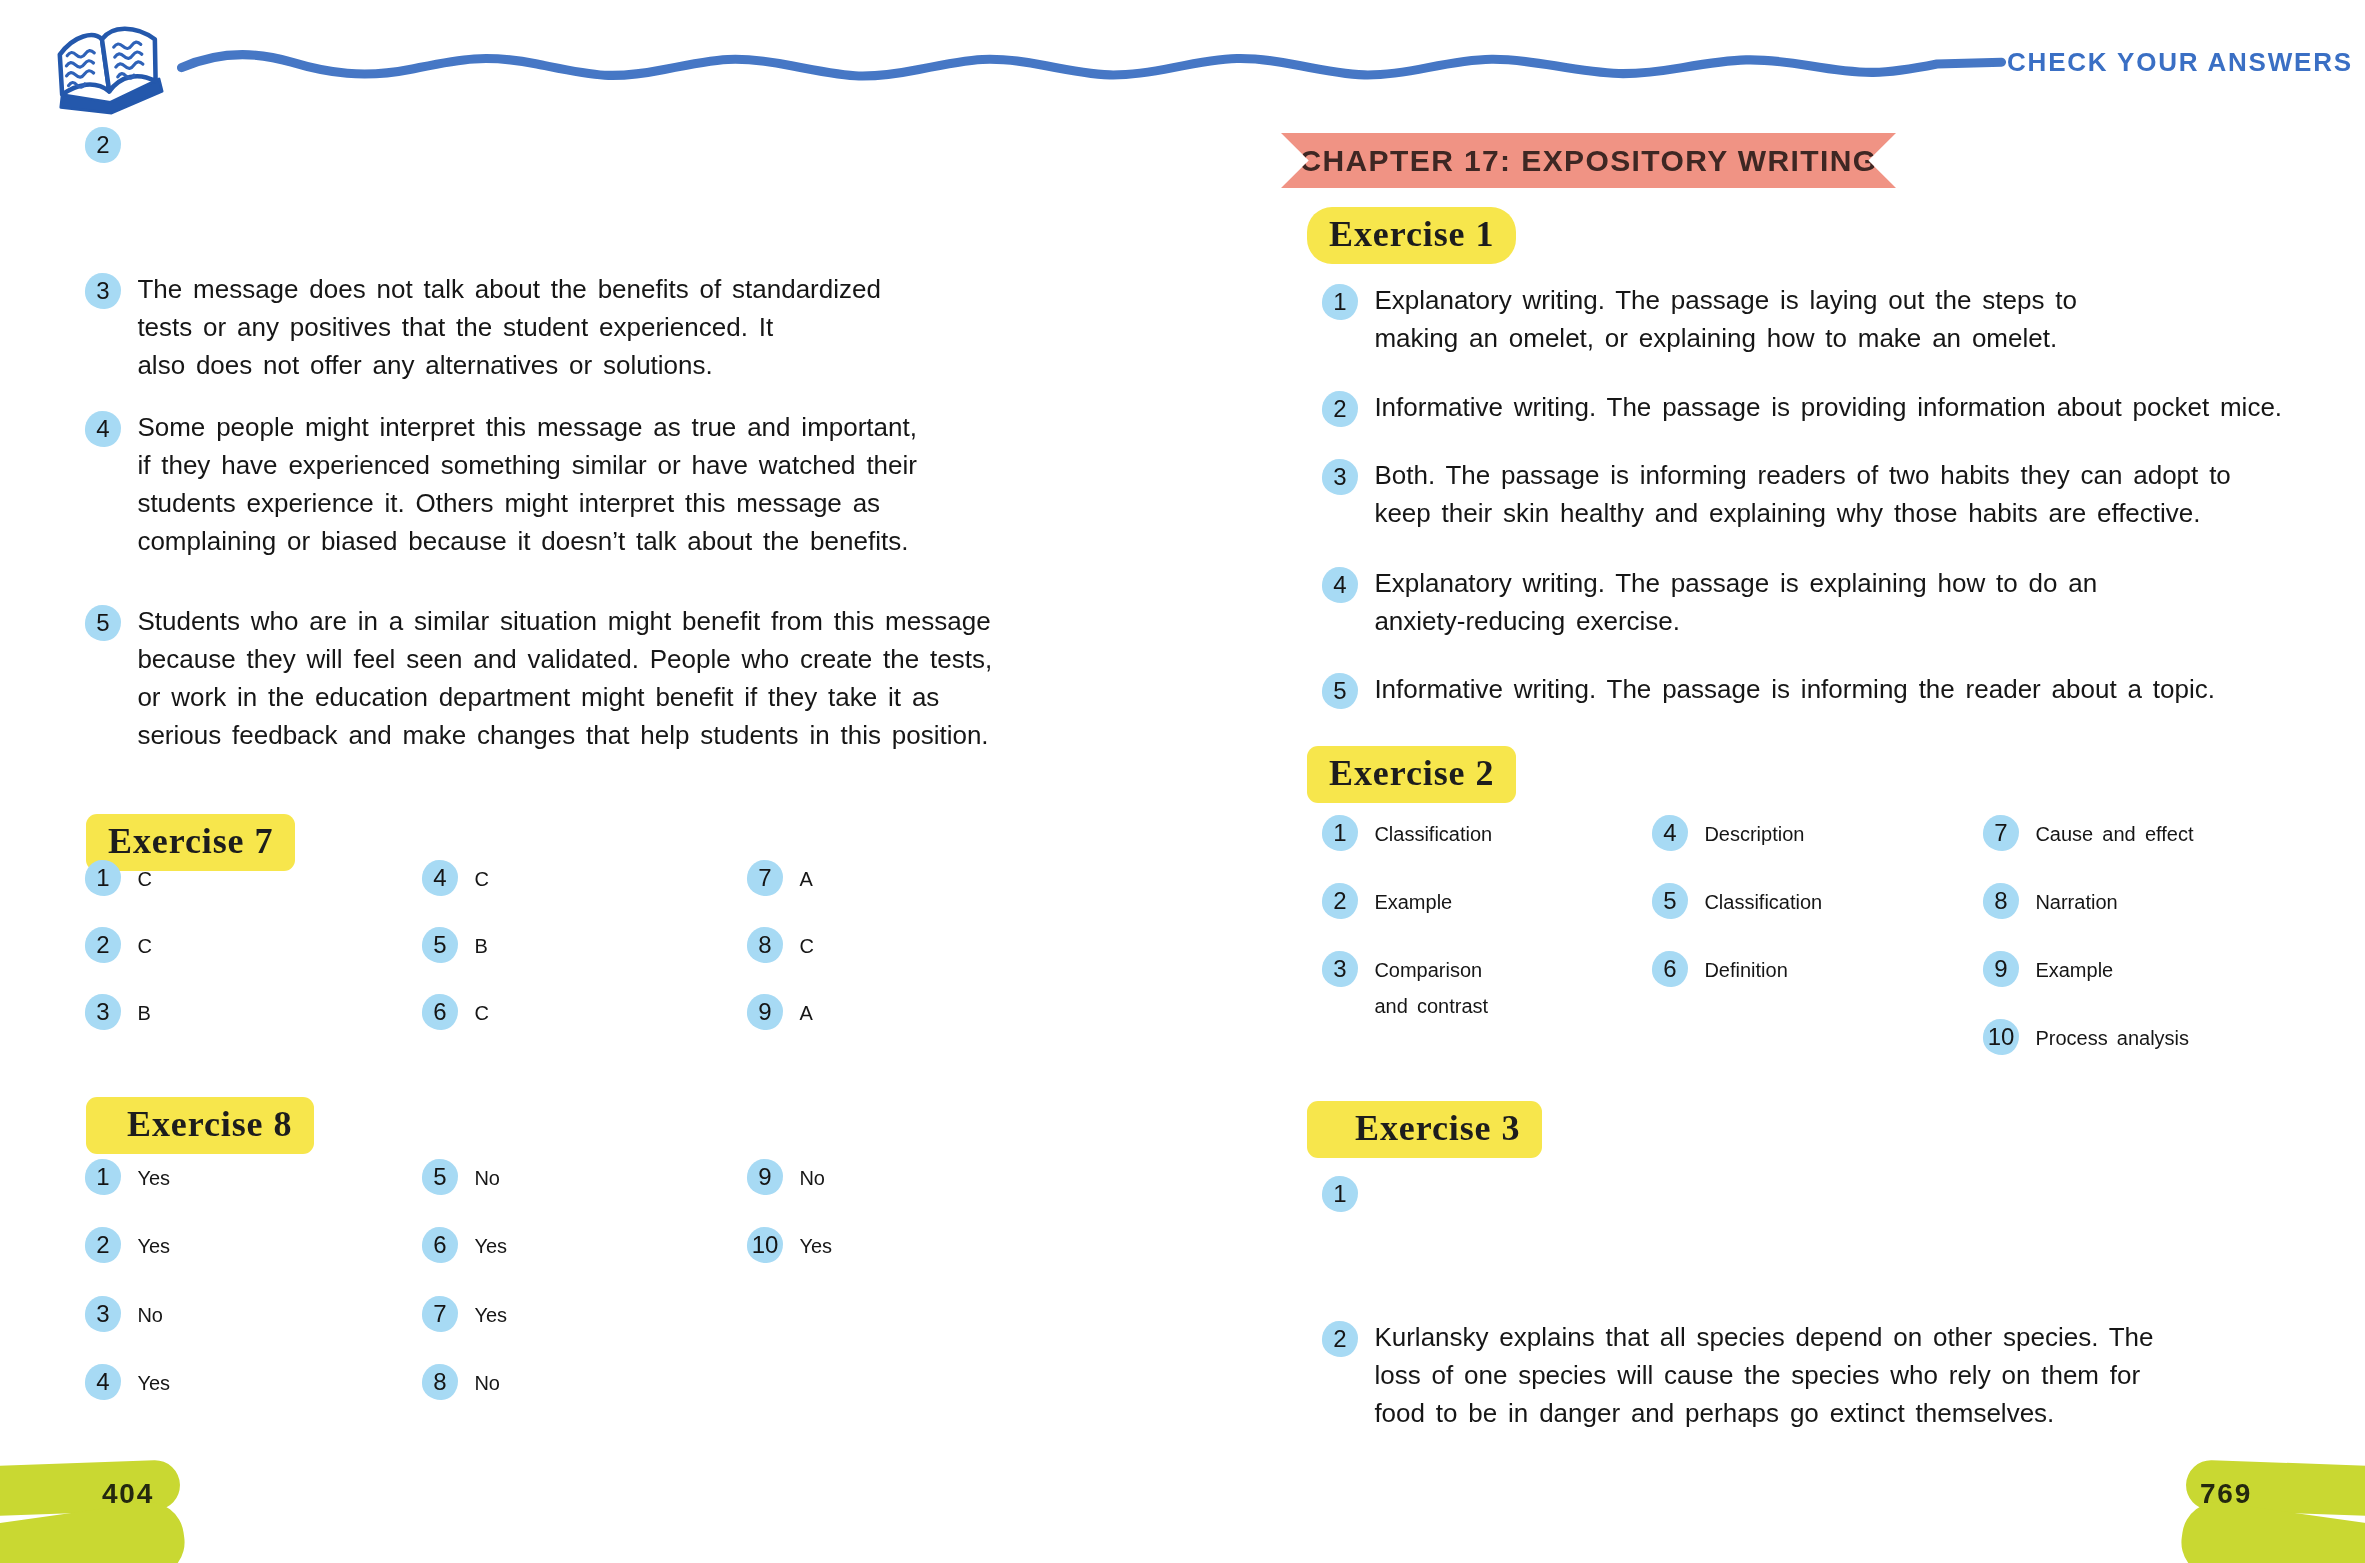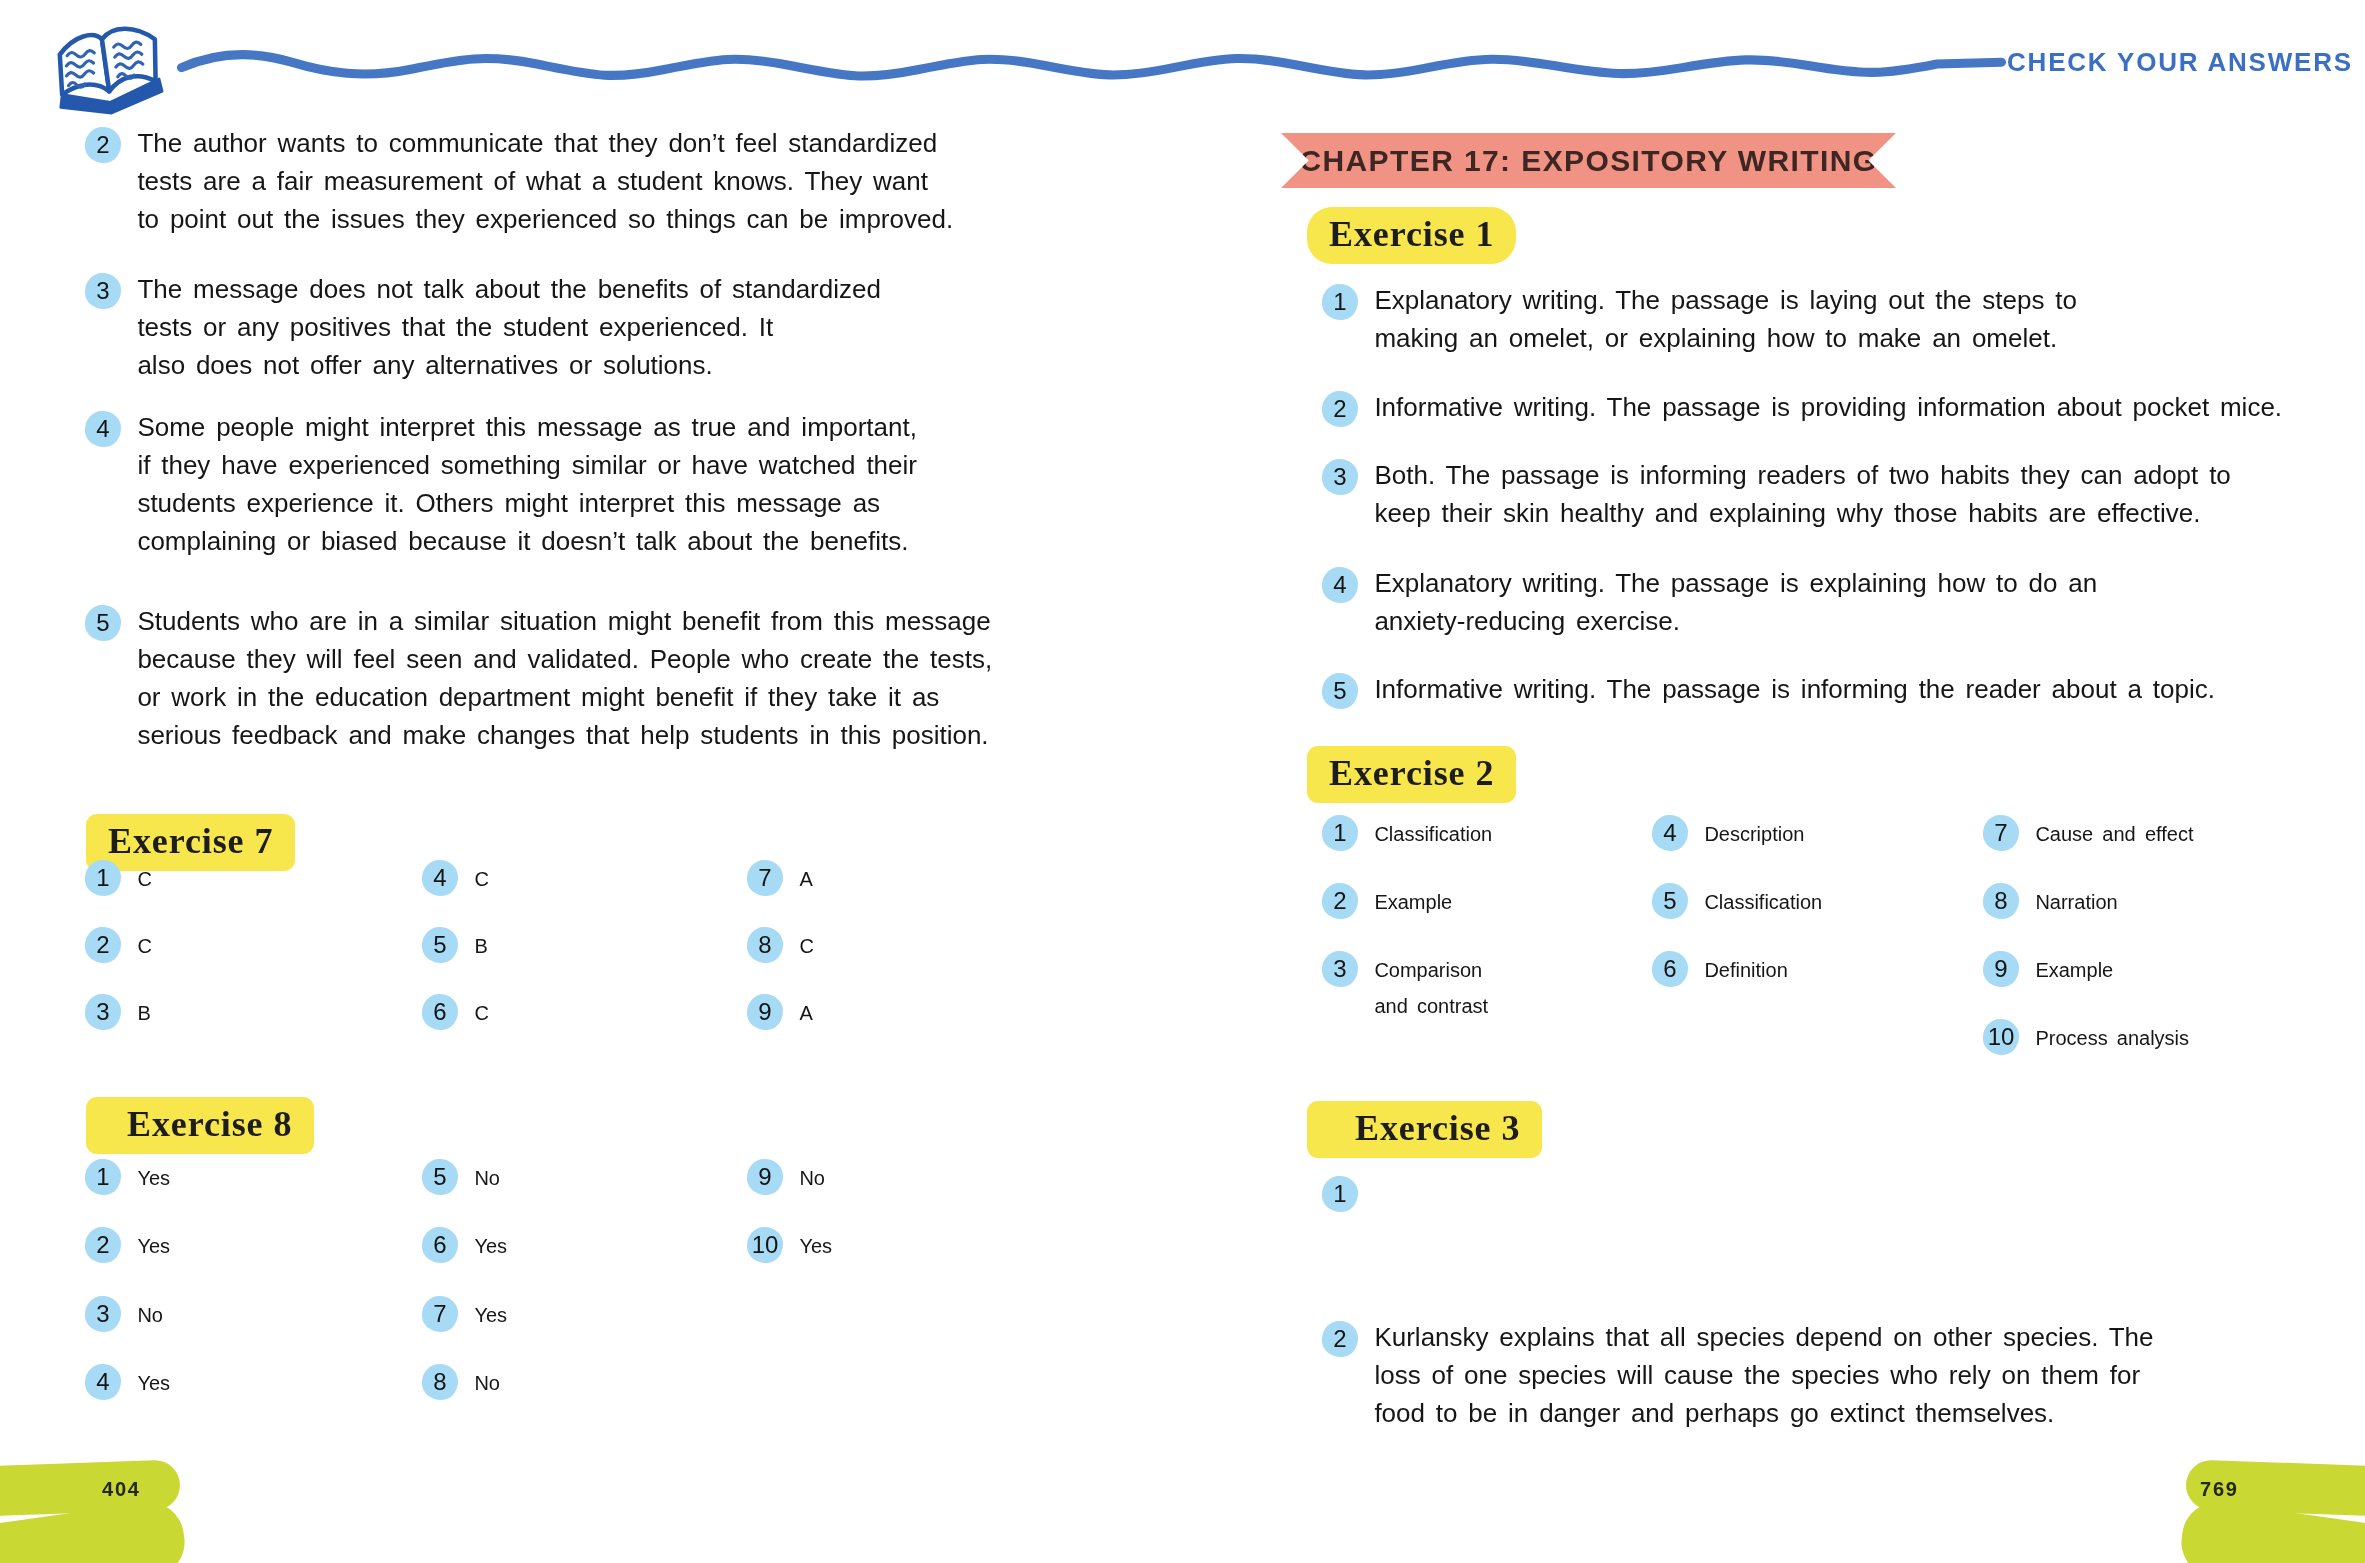--- a/index.html
+++ b/index.html
@@ -41,21 +41,21 @@
   .banner-text{
     font-size:30px;font-weight:bold;letter-spacing:1.4px;color:#3E2723;
   }
   
   .blob{background:#C9D832;position:absolute;}
   .blob-l-a{left:-27px;top:1463px;width:207px;height:50px;border-radius:0 27px 27px 0;transform:rotate(-2deg);}
   .blob-l-b{left:-45px;top:1499px;width:229px;height:75px;border-radius:0 35px 35px 0;transform:rotate(-8deg);transform-origin:95% 50%;}
   .blob-r-a{right:-27px;top:1463px;width:207px;height:50px;border-radius:27px 0 0 27px;transform:rotate(2deg);}
   .blob-r-b{right:-45px;top:1499px;width:229px;height:75px;border-radius:35px 0 0 35px;transform:rotate(8deg);transform-origin:5% 50%;}
   .page-num{
-    position:absolute;top:1478px;font-size:20px;font-weight:bold;color:#24280f;
+    position:absolute;top:1478px;font-size:28px;font-weight:bold;color:#24280f;
     letter-spacing:1.8px;z-index:5;
   }
 </style>
 </head>
 <body>
 
 <div class="abs" style="left:47px;top:16.4px;width:127px;height:105px;">
   <svg width="127" height="105" viewBox="0 0 140 110" style="transform:rotate(-6deg);">
     <path d="M14 78 L66 92 L122 72 L124 86 L66 104 L11 92 Z" fill="#2458AC" stroke="#2458AC" stroke-width="3" stroke-linejoin="round"></path>
     <path d="M16 34 C34 14, 56 12, 64 22 L66 80 C52 66, 32 68, 14 78 Z" fill="#ffffff" stroke="#2458AC" stroke-width="5" stroke-linejoin="round"></path>
@@ -76,23 +76,20 @@
 <div class="abs" style="left:177px;top:44px;width:1829px;height:40px;">
   <svg width="1829" height="40" viewBox="0 0 2010 44" fill="none">
     <path d="M4 26 C 45 8, 85 8, 125 20 S 205 38, 255 28 S 335 10, 395 22 S 475 40, 535 28 S 615 12, 675 24 S 755 40, 815 28 S 895 12, 955 24 S 1035 38, 1095 26 S 1175 12, 1235 24 S 1315 38, 1375 26 S 1455 14, 1515 24 S 1595 36, 1655 26 S 1735 14, 1795 24 S 1875 34, 1935 22 L 2006 20" stroke="#4677C5" stroke-width="10" stroke-linecap="round"></path>
   </svg>
 </div>
 
 <div class="page-header-title">CHECK YOUR ANSWERS</div>
 
 <div class="item" style="left:85px;top:127px;width:1055px;">
   <span class="num">2</span>
-  <div class="txt">The author wants to communicate that they don’t feel standardized
-tests are a fair measurement of what a student knows. They want
-to point out the issues they experienced so things can be improved.</div>
 </div>
 <div class="item" style="left:85px;top:273px;width:1055px;">
   <span class="num">3</span>
   <div class="txt">The message does not talk about the benefits of standardized
 tests or any positives that the student experienced. It
 also does not offer any alternatives or solutions.</div>
 </div>
 <div class="item" style="left:85px;top:411px;width:1055px;">
   <span class="num">4</span>
   <div class="txt">Some people might interpret this message as true and important,

